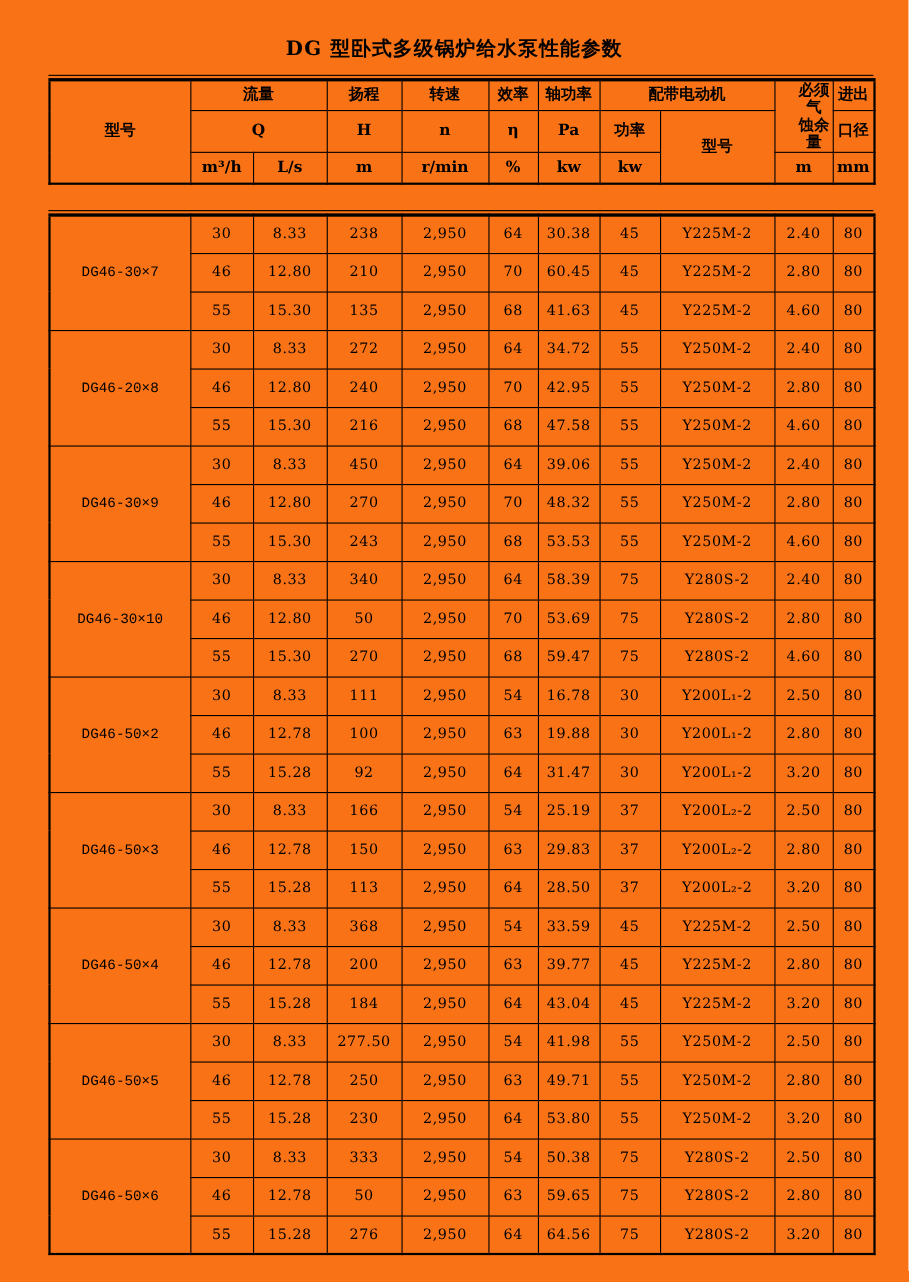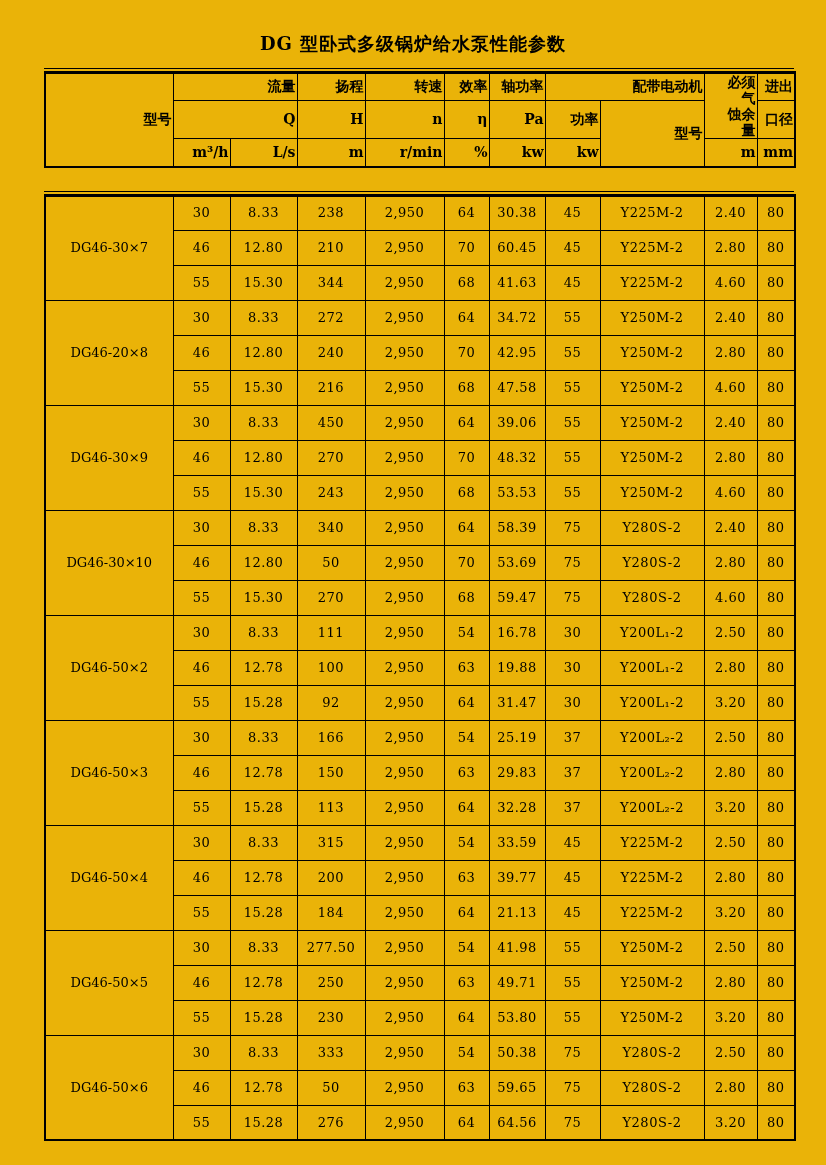--- a/index.html
+++ b/index.html
@@ -5,21 +5,21 @@
   html, body {
     margin: 0; padding: 0;
     background: #ffffff;
     color: #000000;
     font-family: "DejaVu Serif", "Liberation Serif", serif;
   }
   .page {
     position: relative;
     width: 826px;
     height: 1165px;
-    background: #eab308;
+    background: #f97316;
     overflow: hidden;
   }
   .title {
     text-align: center;
     font-weight: bold;
     font-size: 18px;
     letter-spacing: 1px;
     padding-top: 32px;
     margin-bottom: 12px;
   }
@@ -39,27 +39,27 @@
   }
   td {
     border: 1px solid #000;
     text-align: center;
     vertical-align: middle;
     padding: 0 1px;
     overflow: hidden;
     font-size: 13px;
     line-height: 1.25;
   }
-  .hdr td { font-weight: bold; font-size: 14px; text-align: right; }
+  .hdr td { font-weight: bold; font-size: 14px; }
   .hdr tr { height: 28px; }
   .hdr td.sym { font-weight: bold; font-size: 14px; }
   .two-line { line-height: 1.15; padding-left: 20px; }
   .body-tbl tr { height: 35px; }
   .body-tbl td { font-size: 13px; letter-spacing: 0.5px; }
-  .body-tbl td.model-cell { letter-spacing: 0; }
+  .body-tbl td.model-cell { letter-spacing: 0; font-family: Liberation Mono, monospace; }
 </style>
 </head>
 <body>
 
 <div class="page">
 
   <div class="title">DG 型卧式多级锅炉给水泵性能参数</div>
 
   <div class="tbl-wrap">
     <table class="hdr">
@@ -153,21 +153,21 @@
             <td>70</td>
             <td>60.45</td>
             <td>45</td>
             <td>Y225M-2</td>
             <td>2.80</td>
             <td>80</td>
           </tr>
           <tr>
             <td>55</td>
             <td>15.30</td>
-            <td>344</td>
+            <td>135</td>
             <td>2,950</td>
             <td>68</td>
             <td>41.63</td>
             <td>45</td>
             <td>Y225M-2</td>
             <td>4.60</td>
             <td>80</td>
           </tr>
           <tr>
             <td rowspan="3" class="model-cell">DG46-20×8</td>
@@ -341,31 +341,31 @@
             <td>Y200L₂-2</td>
             <td>2.80</td>
             <td>80</td>
           </tr>
           <tr>
             <td>55</td>
             <td>15.28</td>
             <td>113</td>
             <td>2,950</td>
             <td>64</td>
-            <td>32.28</td>
+            <td>28.50</td>
             <td>37</td>
             <td>Y200L₂-2</td>
             <td>3.20</td>
             <td>80</td>
           </tr>
           <tr>
             <td rowspan="3" class="model-cell">DG46-50×4</td>
             <td>30</td>
             <td>8.33</td>
-            <td>315</td>
+            <td>368</td>
             <td>2,950</td>
             <td>54</td>
             <td>33.59</td>
             <td>45</td>
             <td>Y225M-2</td>
             <td>2.50</td>
             <td>80</td>
           </tr>
           <tr>
             <td>46</td>
@@ -378,21 +378,21 @@
             <td>Y225M-2</td>
             <td>2.80</td>
             <td>80</td>
           </tr>
           <tr>
             <td>55</td>
             <td>15.28</td>
             <td>184</td>
             <td>2,950</td>
             <td>64</td>
-            <td>21.13</td>
+            <td>43.04</td>
             <td>45</td>
             <td>Y225M-2</td>
             <td>3.20</td>
             <td>80</td>
           </tr>
           <tr>
             <td rowspan="3" class="model-cell">DG46-50×5</td>
             <td>30</td>
             <td>8.33</td>
             <td>277.50</td>

